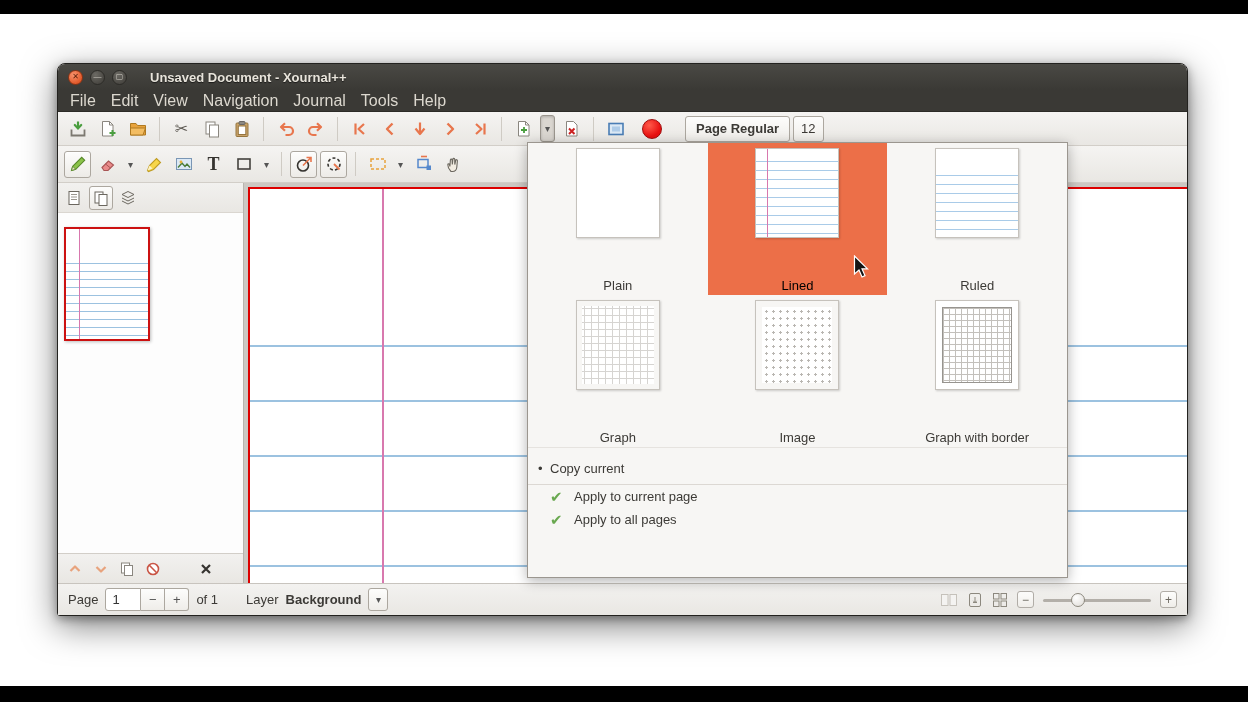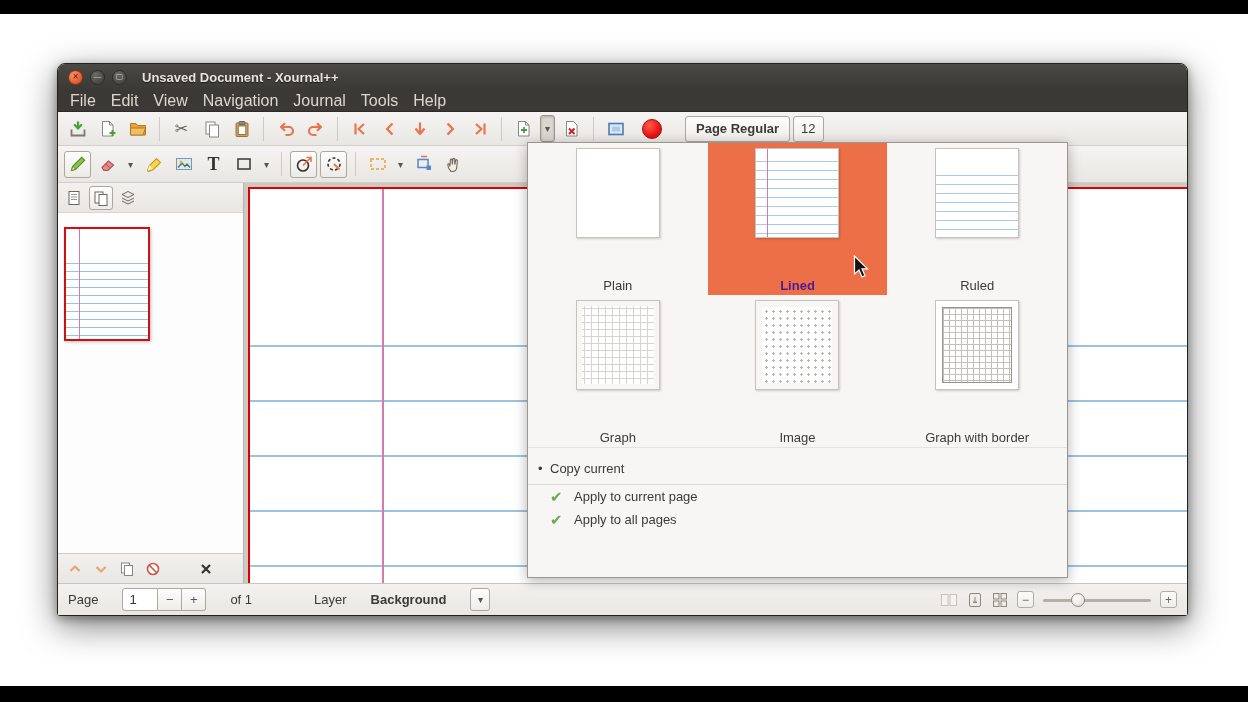--- a/index.html
+++ b/index.html
@@ -15,21 +15,21 @@
     box-shadow:0 10px 34px rgba(0,0,0,.5), 0 3px 10px rgba(0,0,0,.35); z-index:1; }
 
   .titlebar { height:26px; background:linear-gradient(#4a4944,var(--titlebar,#3a3935));
     border-radius:7px 7px 0 0; display:flex; align-items:center; padding:0 10px; flex:none; }
   .wbtn { width:15px; height:15px; border-radius:50%; margin-right:7px; display:flex;
     align-items:center; justify-content:center; font-size:8px; line-height:1; cursor:default; }
   .wbtn.close { background:radial-gradient(circle at 35% 30%, #f8936d, #e25a2b 70%);
     border:1px solid #8c3313; color:#5a1e08; }
   .wbtn.gray { background:radial-gradient(circle at 35% 30%, #6c6a64, #4a4843 70%);
     border:1px solid #2c2b27; color:#cfccc4; }
-  .wtitle { color:#e8e4db; font-weight:bold; font-size:13px; margin-left:8px;
+  .wtitle { color:#e8e4db; font-weight:bold; font-size:13px; margin-left:16px;
     text-shadow:0 1px 1px rgba(0,0,0,.6); }
 
   .menubar { height:22px; background:var(--titlebar,#3a3935); display:flex; align-items:center;
     padding:0 12px; gap:15px; flex:none; border-bottom:1px solid #2c2b27; }
   .menu-item { color:#dcd8cf; font-size:16px; cursor:default; }
 
   
   .toolbar { background:linear-gradient(#f5f4f2,#e9e7e3); border-bottom:1px solid #d2cec8;
     display:flex; align-items:center; padding:0 6px; gap:3px; flex:none; }
   .toolbar.row1 { height:34px; }
@@ -79,21 +79,21 @@
   .canvas { flex:1; position:relative; background:#ccc8c3; overflow:hidden; }
   .page { position:absolute; left:4px; top:4px; right:-2px; bottom:-2px; background:#fff;
     border-top:2px solid var(--pagered,#dd0000); border-left:2px solid var(--pagered,#dd0000); }
   .page-lines { position:absolute; left:0; right:0; top:156px; bottom:0;
     background:repeating-linear-gradient(to bottom, var(--lineblue,#9cc2e0) 0 2px, transparent 2px 55px); }
   .page-margin-line { position:absolute; top:0; bottom:0; left:132px; width:2px;
     background:var(--pinkline,#d878ae); }
 
   
   .statusbar { height:32px; flex:none; background:linear-gradient(#f3f2f0,#e9e7e3);
-    border-top:1px solid #c8c4be; display:flex; align-items:center; padding:0 10px; gap:24px;
+    border-top:1px solid #c8c4be; display:flex; align-items:center; padding:0 10px; gap:7px;
     font-size:13px; color:#3c3a36; }
   .spin-group { display:flex; }
   .page-input { width:36px; height:23px; border:1px solid #aca79f; border-radius:3px 0 0 3px;
     padding:0 6px; font-size:13px; background:#fff; color:#333; }
   .spin-btn { width:24px; height:23px; border:1px solid #aca79f; border-left:none;
     background:linear-gradient(#fdfdfc,#efede9); font-size:13px; color:#555; padding:0; }
   .spin-btn.last { border-radius:0 3px 3px 0; }
   .bold { font-weight:bold; }
   .layer-drop { width:20px; height:23px; border:1px solid #aca79f; border-radius:3px;
     background:linear-gradient(#fdfdfc,#efede9); display:flex; align-items:center;
@@ -111,21 +111,21 @@
 
   
   .popup { position:absolute; left:527px; top:142px; width:541px; height:436px; z-index:5;
     background:#f7f6f4; border:1px solid #9b968f; box-shadow:0 3px 12px rgba(0,0,0,.3);
     display:flex; flex-direction:column; font-size:13px; color:#3c3a36; }
   .tmpl-grid { height:304px; flex:none; display:grid; grid-template-columns:repeat(3,1fr);
     grid-template-rows:152px 152px; }
   .tile { display:flex; flex-direction:column; align-items:center; padding-top:5px; cursor:default;gap:36px; }
   .tile.selected { background:var(--accent,#ec6f48); }
   .tile-label { margin-top:3px; line-height:18px; }
-  .tile.selected .tile-label { color:#4c1d95;font-weight:bold; }
+  .tile.selected .tile-label { color:#000000; }
   .mini { position:relative; width:84px; height:122px; background:#fff;
     border:1px solid #c6c2bc; box-shadow:1px 1px 2px rgba(0,0,0,.18); }
   .mini.lined { background-image:
       linear-gradient(to right, transparent 11px, var(--pinkline,#d878ae) 11px, var(--pinkline,#d878ae) 12px, transparent 12px),
       repeating-linear-gradient(to bottom, transparent 0 8px, #a9cbe8 8px 9px);
     background-repeat:no-repeat, repeat; background-position:0 0, 0 4px; }
   .mini.ruled { background-image:
       linear-gradient(#fff 0 26px, transparent 26px),
       repeating-linear-gradient(to bottom, transparent 0 8px, #a9cbe8 8px 9px); }
   .mini.graph { padding:5px; background-clip:content-box; background-image:

